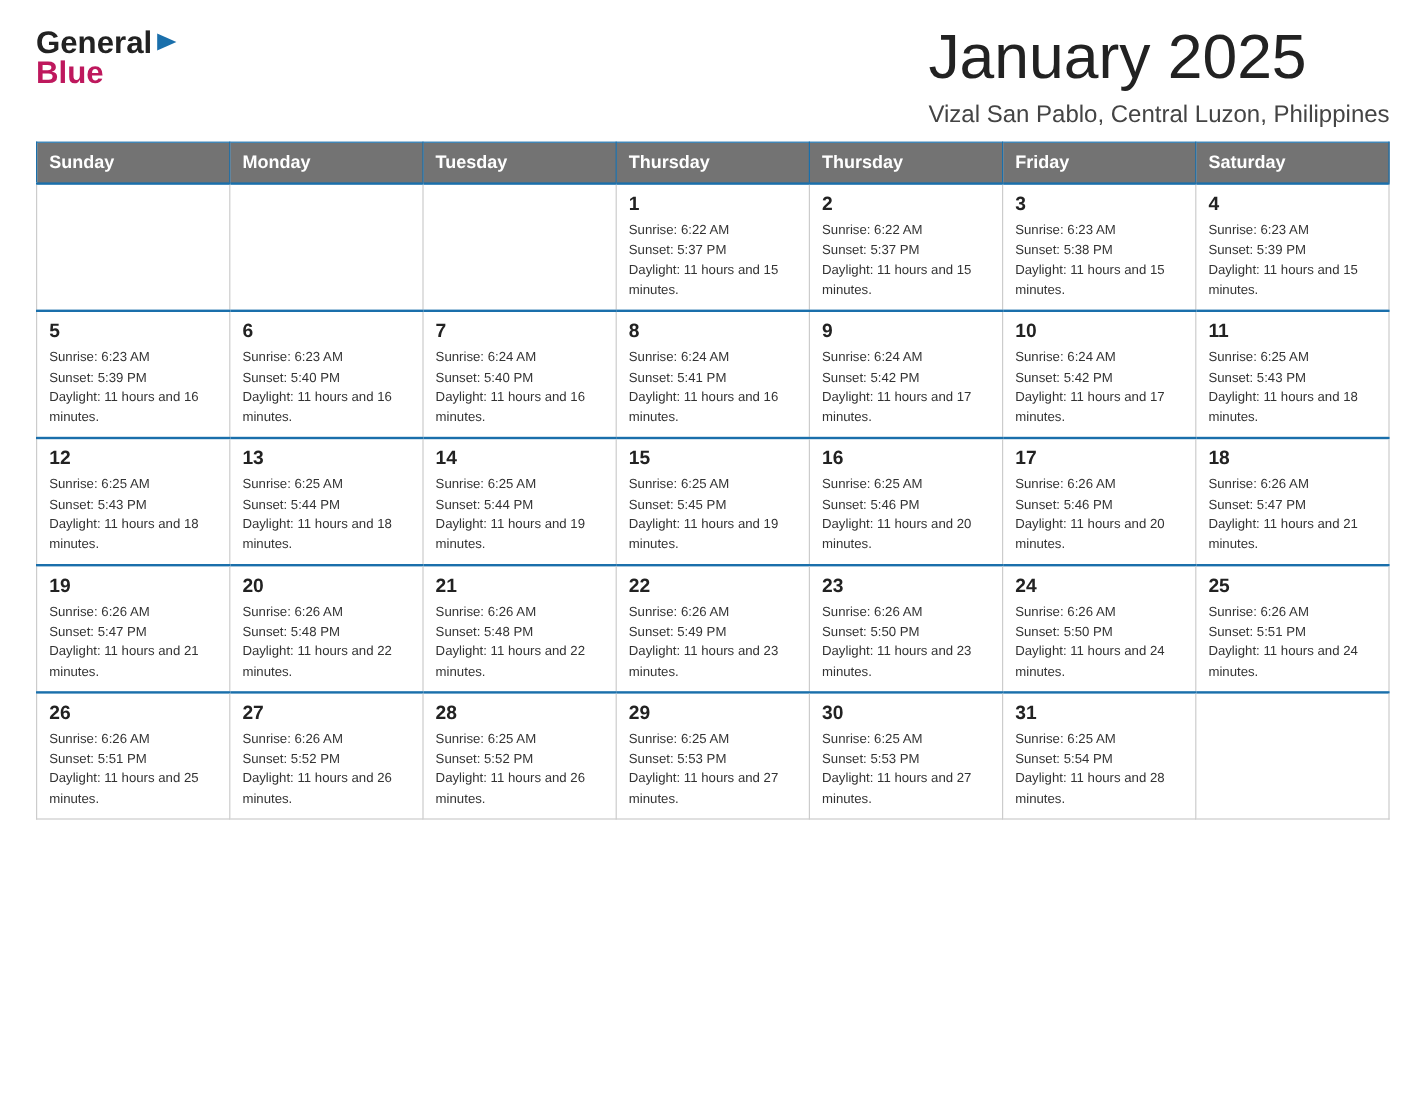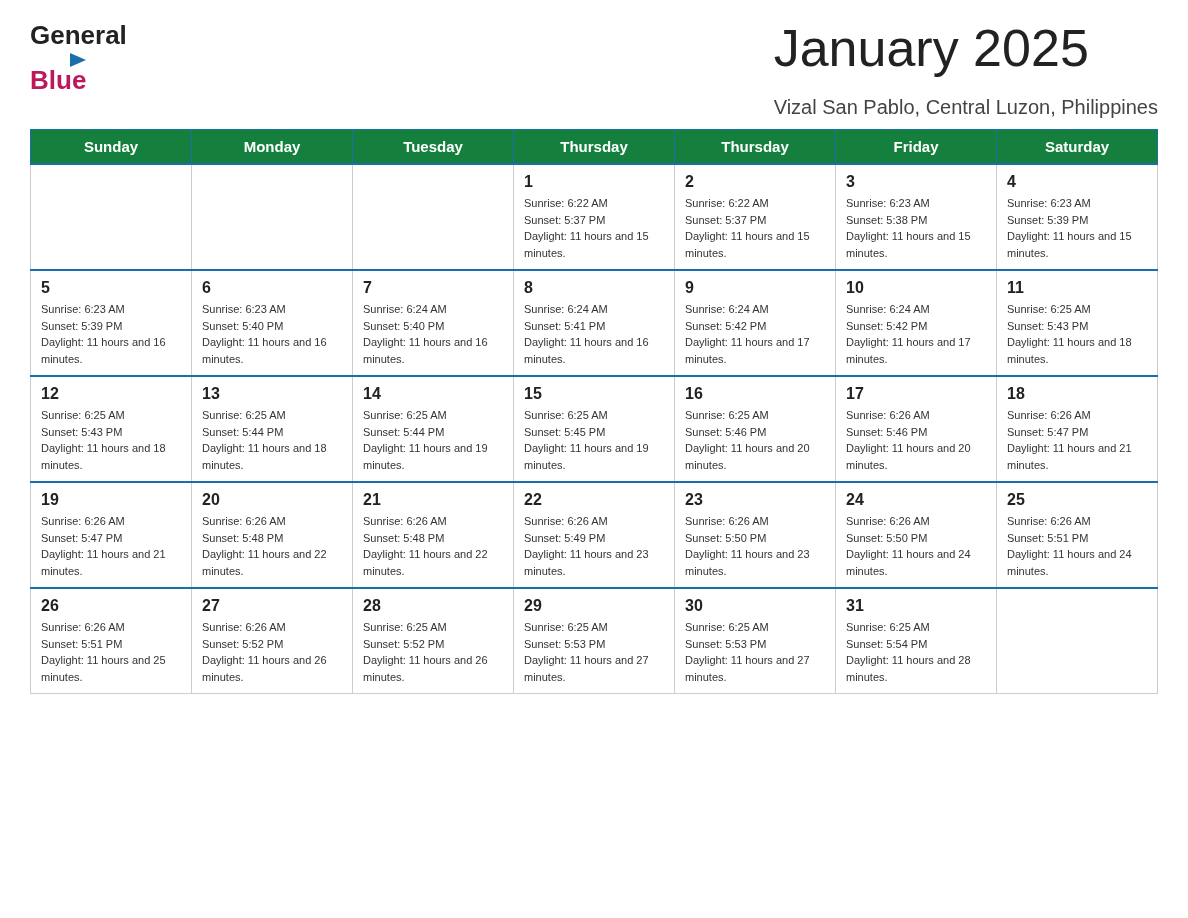--- a/index.html
+++ b/index.html
@@ -23,54 +23,53 @@
       color: #222;
     }
     .logo-wrapper {
       display: flex;
       flex-direction: column;
       align-items: flex-start;
     }
     .logo-line1 {
       display: flex;
       align-items: center;
-      flex-direction: column;
     }
     .logo-line2 {
       font-size: 26px;
       font-weight: bold;
       color: #be185d;
       margin-top: -6px;
     }
     .title-area {
       text-align: left;
     }
     .month-title {
       font-size: 52px;
       font-weight: normal;
       color: #222;
       line-height: 1.1;
     }
     .subtitle {
       font-size: 20px;
       color: #444;
-      margin-top: 19px;
+      margin-top: 8px;
     }
     .calendar {
       width: 100%;
       border-collapse: collapse;
       margin-top: 10px;
     }
     .calendar th {
-      background-color: #15803d;
+      background-color: #737373;
       color: #fff;
       font-size: 15px;
       font-weight: bold;
       padding: 8px 10px;
-      text-align: center;
+      text-align: left;
       border: 1px solid #1a6fab;
     }
     .calendar td {
       vertical-align: top;
       padding: 8px 10px;
       border: 1px solid #ccc;
       width: calc(100% / 7);
       min-height: 100px;
       font-size: 13px;
       color: #333;

